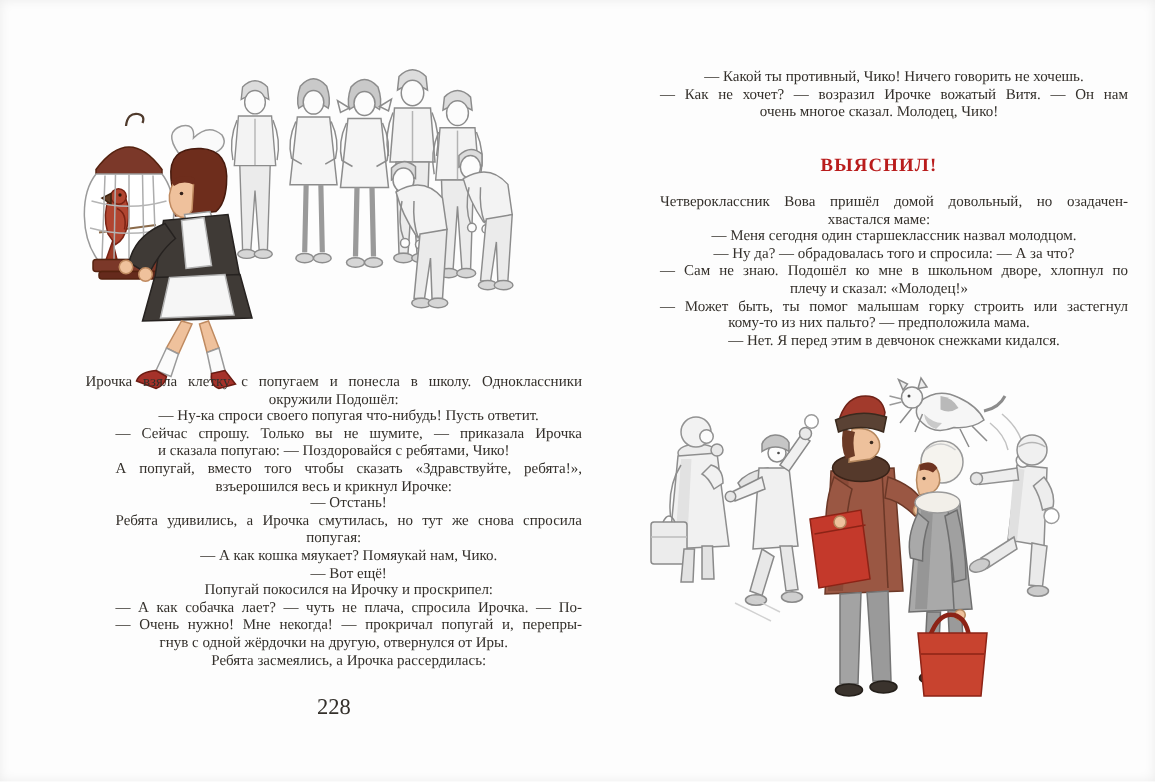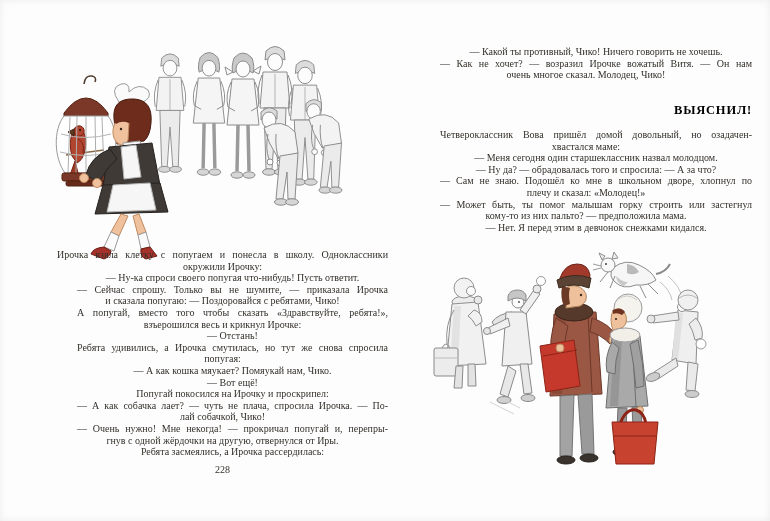--- a/index.html
+++ b/index.html
@@ -17,23 +17,23 @@
   .text-col{position:absolute;width:331px;font-size:10px;}
   .left-text{left:57px;top:249px;}
   .rt-top{left:35px;top:46px;width:332px;}
   .rt-story{left:35px;top:129px;width:332px;}
   .line{line-height:11.6px;height:11.6px;text-align:center;}
   .ind{text-indent:20px;}
   .just{text-align:justify;text-align-last:justify;}
   .heading{
     position:absolute;left:35px;top:103px;width:332px;margin:0;
     font-size:12.5px;font-weight:bold;letter-spacing:0.8px;
-    color:#000000;text-align:right;font-family:"Liberation Serif",serif;
+    color:#b91c1c;text-align:center;font-family:"Liberation Serif",serif;
   }
-  .pagenum{position:absolute;left:57px;top:464px;width:331px;text-align:center;font-size:10px;}
+  .pagenum{position:absolute;left:57px;top:464px;width:331px;text-align:center;font-size:15px;}
   svg{overflow:visible;}
 </style>
 </head>
 <body>
 
 <div class="spread">
 
   <section class="page page-left">
 
     <svg class="illu illu-left" viewBox="0 0 331 222" stroke-width="1">
@@ -120,34 +120,33 @@
         <path d="M54,206 L47,221 L57,225 L62,210 Z" fill="#fbfbfb" stroke="#9a9a9a"></path>
         <path d="M47,221 q-11,1 -13,7 l13,5 q6,-2 7,-8 z" fill="#a5322a" stroke="#6b1c13"></path>
         <path d="M82,188 L89,206 L81,209 L76,190 Z" fill="#efc19c" stroke="#bf8a60"></path>
         <path d="M89,206 L93,221 L84,223 L81,209 Z" fill="#fbfbfb" stroke="#9a9a9a"></path>
         <path d="M84,223 q-1,8 5,10 l11,-3 l-7,-9 z" fill="#a5322a" stroke="#6b1c13"></path>
       </g>
     </svg>
 
     <div class="text-col left-text">
         <div class="line just">Ирочка взяла клетку с попугаем и понесла в школу. Одноклассники</div>
-        <div class="line">окружили Ирочку:</div>
+        <div class="line">окружили Подошёл:</div>
         <div class="line ind">— Ну-ка спроси своего попугая что-нибудь! Пусть ответит.</div>
         <div class="line ind just">— Сейчас спрошу. Только вы не шумите, — приказала Ирочка</div>
         <div class="line">и сказала попугаю: — Поздоровайся с ребятами, Чико!</div>
         <div class="line ind just">А попугай, вместо того чтобы сказать «Здравствуйте, ребята!»,</div>
         <div class="line">взъерошился весь и крикнул Ирочке:</div>
         <div class="line ind">— Отстань!</div>
         <div class="line ind just">Ребята удивились, а Ирочка смутилась, но тут же снова спросила</div>
         <div class="line">попугая:</div>
         <div class="line ind">— А как кошка мяукает? Помяукай нам, Чико.</div>
         <div class="line ind">— Вот ещё!</div>
         <div class="line ind">Попугай покосился на Ирочку и проскрипел:</div>
         <div class="line ind just">— А как собачка лает? — чуть не плача, спросила Ирочка. — По-</div>
-        <div class="line">лай собачкой, Чико!</div>
         <div class="line ind just">— Очень нужно! Мне некогда! — прокричал попугай и, перепры-</div>
         <div class="line">гнув с одной жёрдочки на другую, отвернулся от Иры.</div>
         <div class="line ind">Ребята засмеялись, а Ирочка рассердилась:</div>
       </div>
 
     <div class="pagenum">228</div>
   </section>
 
   <section class="page page-right">
 

